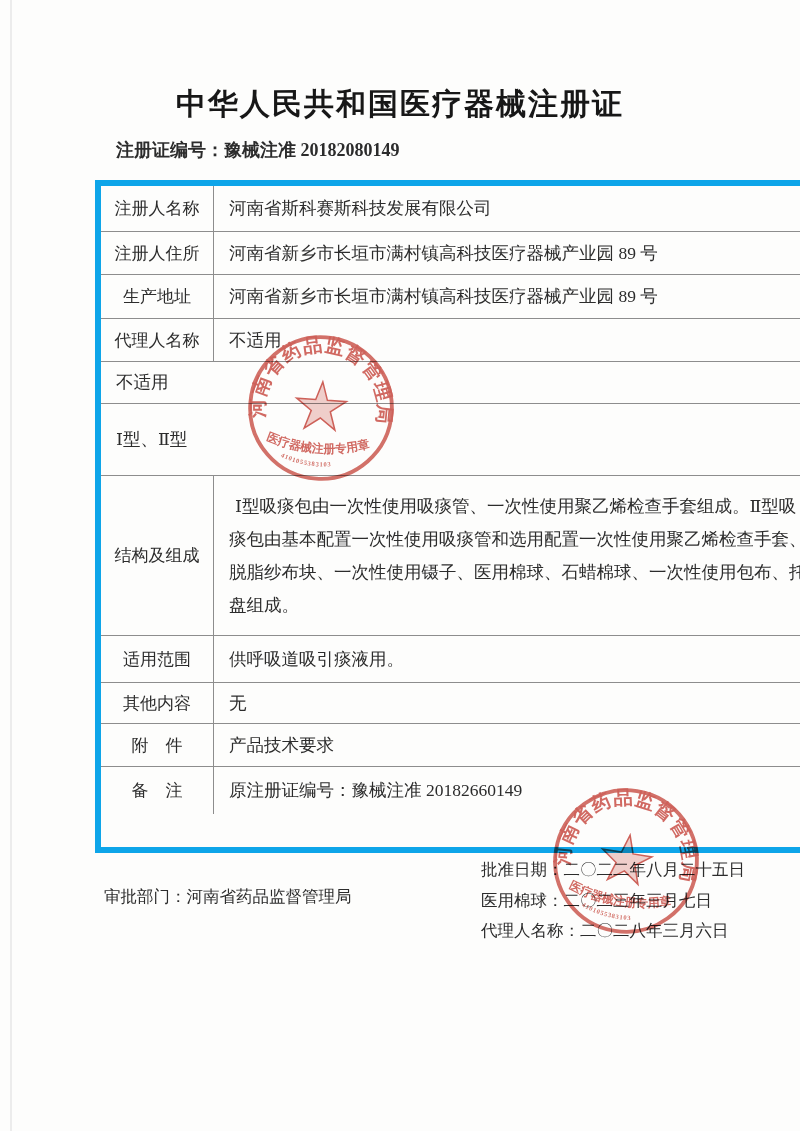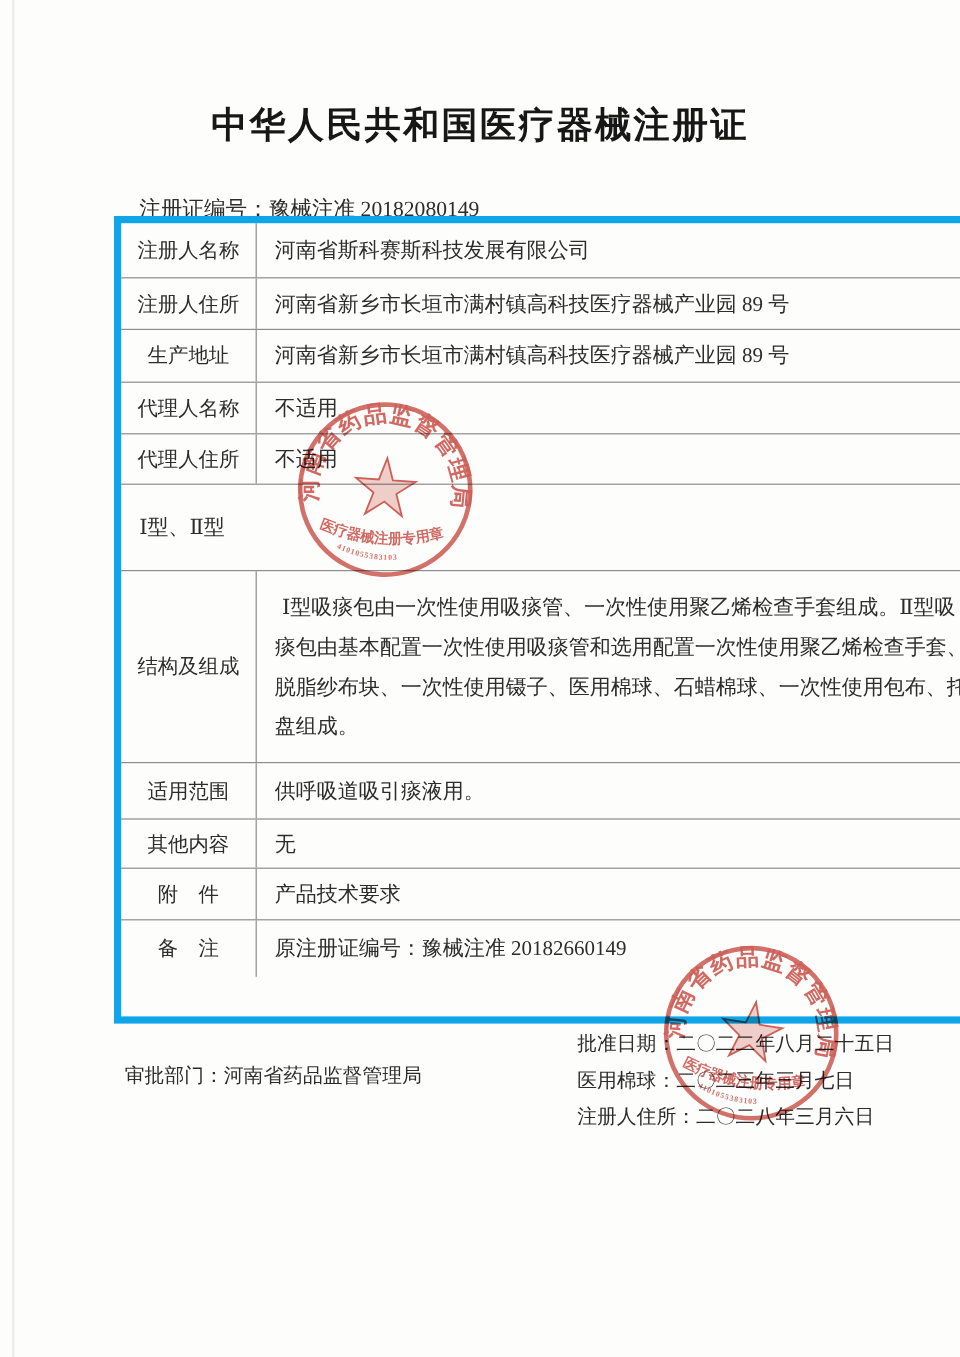--- a/index.html
+++ b/index.html
@@ -9,21 +9,21 @@
     font-family:"Liberation Serif","DejaVu Serif",serif;
     color:#303030;
   }
   .scan-line { position:absolute; left:10px; top:0; width:2px; height:100%; background:#ececec; }
 
   .title {
     position:absolute; top:84px; left:0; width:100%;
     text-align:center; font-size:30px; font-weight:bold;
     letter-spacing:2px; color:#171717;
   }
-  .regline { position:absolute; top:162px; left:116px; font-size:18px; color:#2c2c2c; }
+  .regline { position:absolute; top:138px; left:116px; font-size:18px; color:#2c2c2c;font-weight:bold; }
 
   .cert-table {
     position:absolute; top:180px; left:95px; width:733px; height:673px;
     border:6px solid #0ea5e9; box-sizing:border-box;
   }
   .row { display:flex; border-bottom:1px solid #8d8d8d; box-sizing:border-box; }
   .row:last-child { border-bottom:none; }
   .cell-label {
     flex:0 0 113px; width:113px; box-sizing:border-box;
     border-right:1px solid #8d8d8d;
@@ -67,21 +67,20 @@
     </div>
     <div class="row" style="height:44px">
       <div class="cell-label">生产地址</div>
       <div class="cell-value">河南省新乡市长垣市满村镇高科技医疗器械产业园 89 号</div>
     </div>
     <div class="row" style="height:43px">
       <div class="cell-label">代理人名称</div>
       <div class="cell-value">不适用</div>
     </div>
     <div class="row" style="height:42px">
-      <div class="cell-label">代理人住所</div>
       <div class="cell-value">不适用</div>
     </div>
     <div class="row" style="height:72px">
       <div class="cell-value">Ⅰ型、Ⅱ型</div>
     </div>
     <div class="row" style="height:160px">
       <div class="cell-label">结构及组成</div>
       <div class="cell-value">
           <div class="para">Ⅰ型吸痰包由一次性使用吸痰管、一次性使用聚乙烯检查手套组成。Ⅱ型吸痰包由基本配置一次性使用吸痰管和选用配置一次性使用聚乙烯检查手套、脱脂纱布块、一次性使用镊子、医用棉球、石蜡棉球、一次性使用包布、托盘组成。</div>
         </div>
@@ -104,21 +103,21 @@
     </div>
   </div>
 
   <div class="dept">
     <span>审批部门：</span><span>河南省药品监督管理局</span>
   </div>
 
   <div class="dates">
     <div><span>批准日期：</span><span>二〇二二年八月二十五日</span></div>
     <div><span>医用棉球：</span><span>二〇二三年三月七日</span></div>
-    <div><span>注册人住所：</span><span>二〇二八年三月六日</span></div>
+    <div><span>代理人名称：</span><span>二〇二八年三月六日</span></div>
   </div>
 
   <div class="seal seal-a">
     <svg viewBox="0 0 200 200" width="154" height="154">
       <circle cx="100" cy="100" r="92" fill="none" stroke="#c94c43" stroke-width="5" stroke-opacity="0.9"></circle>
       <path id="s1arc" d="M 29.2 121.6 A 74 74 0 1 1 170.8 121.6" fill="none"></path>
       <text font-size="25" fill="#c94c43" fill-opacity="0.95">
         <textPath href="#s1arc" startOffset="4" textLength="264">河南省药品监督管理局</textPath>
       </text>
       <polygon points="100,66 107.6,89.5 132.3,89.5 112.4,104 120,127.5 100,113 80,127.5 87.6,104 67.7,89.5 92.4,89.5" fill="#c94c43" fill-opacity="0.3" stroke="#c94c43" stroke-width="2"></polygon>

